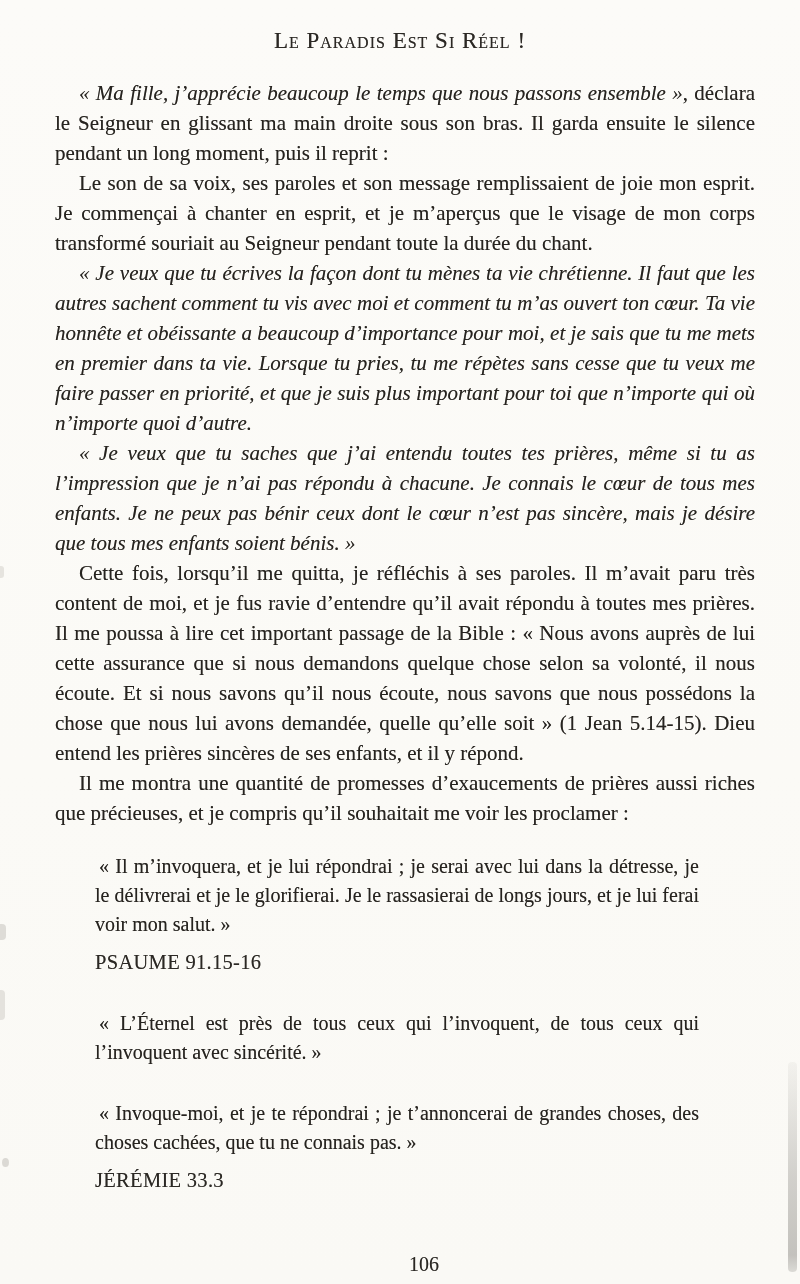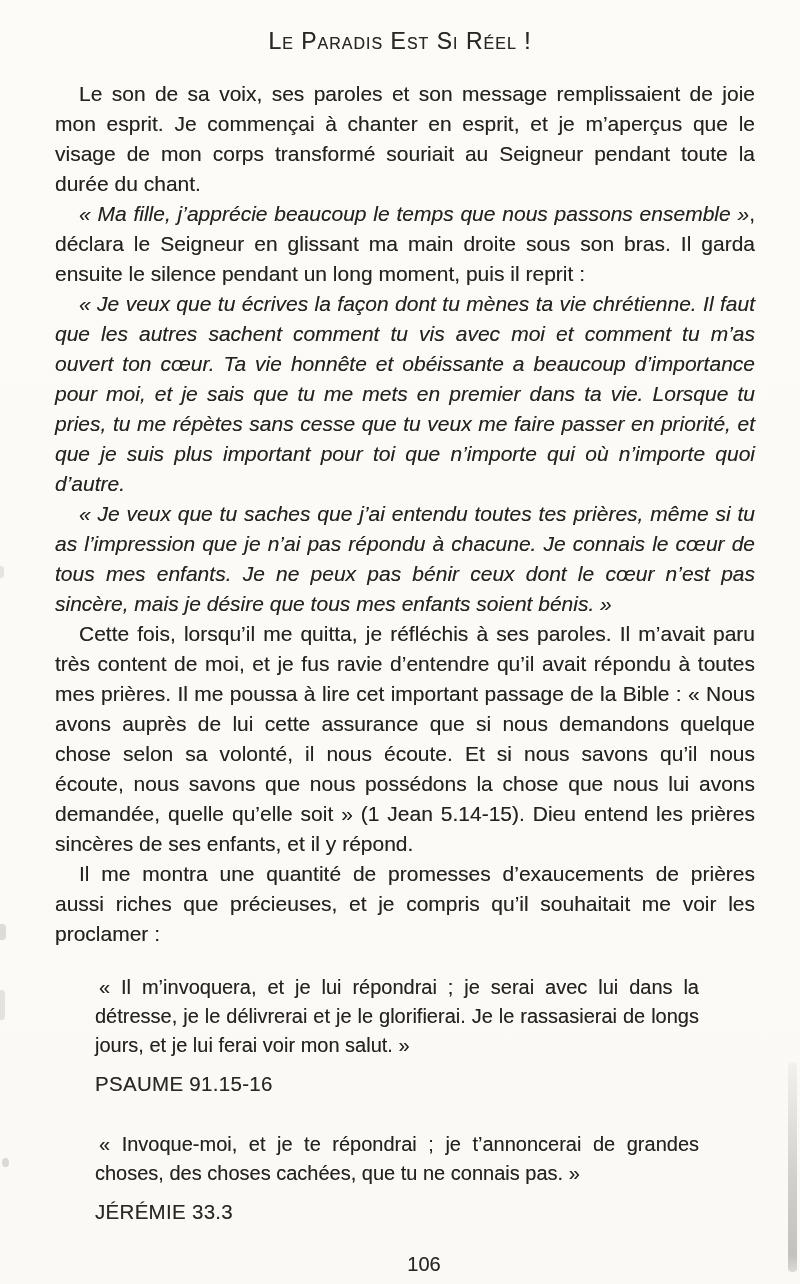--- a/index.html
+++ b/index.html
@@ -6,21 +6,21 @@
     margin: 0;
     padding: 0;
     background: #ffffff;
   }
   .page {
     position: relative;
     width: 800px;
     height: 1284px;
     background: #fcfbf8;
     background-image: linear-gradient(180deg, #fcfbf8 0%, #fbfaf6 60%, #faf9f5 100%);
-    font-family: Liberation Sans, sans-serif;
+    font-family: Liberation Serif, serif;
     color: #26231f;
     overflow: hidden;
     box-sizing: border-box;
   }
   .title {
     margin: 0;
     padding-top: 28px;
     text-align: center;
     font-size: 23px;
     font-weight: normal;
@@ -89,38 +89,39 @@
 </style>
 </head>
 <body>
 
 <div class="page">
 
   <h1 class="title">Le Paradis Est Si Réel !</h1>
 
   <div class="content">
 
+    <p class="para"><span class="it">« Ma fille, j’apprécie beaucoup le temps que nous passons ensemble »</span><span>, déclara le Seigneur en glissant ma main droite sous son bras. Il garda ensuite le silence pendant un long moment, puis il reprit :</span></p>
+
     <p class="para"><span>Le son de sa voix, ses paroles et son message remplissaient de joie mon esprit. Je commençai à chanter en esprit, et je m’aperçus que le visage de mon corps transformé souriait au Seigneur pendant toute la durée du chant.</span></p>
-
-    <p class="para"><span class="it">« Ma fille, j’apprécie beaucoup le temps que nous passons ensemble »</span><span>, déclara le Seigneur en glissant ma main droite sous son bras. Il garda ensuite le silence pendant un long moment, puis il reprit :</span></p>
 
     <p class="para it"><span>« Je veux que tu écrives la façon dont tu mènes ta vie chrétienne. Il faut que les autres sachent comment tu vis avec moi et comment tu m’as ouvert ton cœur. Ta vie honnête et obéissante a beaucoup d’importance pour moi, et je sais que tu me mets en premier dans ta vie. Lorsque tu pries, tu me répètes sans cesse que tu veux me faire passer en priorité, et que je suis plus important pour toi que n’importe qui où n’importe quoi d’autre.</span></p>
 
     <p class="para it"><span>« Je veux que tu saches que j’ai entendu toutes tes prières, même si tu as l’impression que je n’ai pas répondu à chacune. Je connais le cœur de tous mes enfants. Je ne peux pas bénir ceux dont le cœur n’est pas sincère, mais je désire que tous mes enfants soient bénis. »</span></p>
 
     <p class="para"><span>Cette fois, lorsqu’il me quitta, je réfléchis à ses paroles. Il m’avait paru très content de moi, et je fus ravie d’entendre qu’il avait répondu à toutes mes prières. Il me poussa à lire cet important passage de la Bible : « Nous avons auprès de lui cette assurance que si nous demandons quelque chose selon sa volonté, il nous écoute. Et si nous savons qu’il nous écoute, nous savons que nous possédons la chose que nous lui avons demandée, quelle qu’elle soit » (1 Jean 5.14-15). Dieu entend les prières sincères de ses enfants, et il y répond.</span></p>
 
     <p class="para"><span>Il me montra une quantité de promesses d’exaucements de prières aussi riches que précieuses, et je compris qu’il souhaitait me voir les proclamer :</span></p>
 
     <div class="bible-quote first">
       <p class="qtext">« Il m’invoquera, et je lui répondrai ; je serai avec lui dans la détresse, je le délivrerai et je le glorifierai. Je le rassasierai de longs jours, et je lui ferai voir mon salut. »</p>
       <div class="qsource">PSAUME 91.15-16</div>
     </div>
 
     <div class="bible-quote">
+      <p class="qtext">« L’Éternel est près de tous ceux qui l’invoquent, de tous ceux qui l’invoquent avec sincérité. »</p>
     </div>
 
     <div class="bible-quote">
       <p class="qtext">« Invoque-moi, et je te répondrai ; je t’annoncerai de grandes choses, des choses cachées, que tu ne connais pas. »</p>
       <div class="qsource">JÉRÉMIE 33.3</div>
     </div>
 
   </div>
 
   <div class="page-number">106</div>

